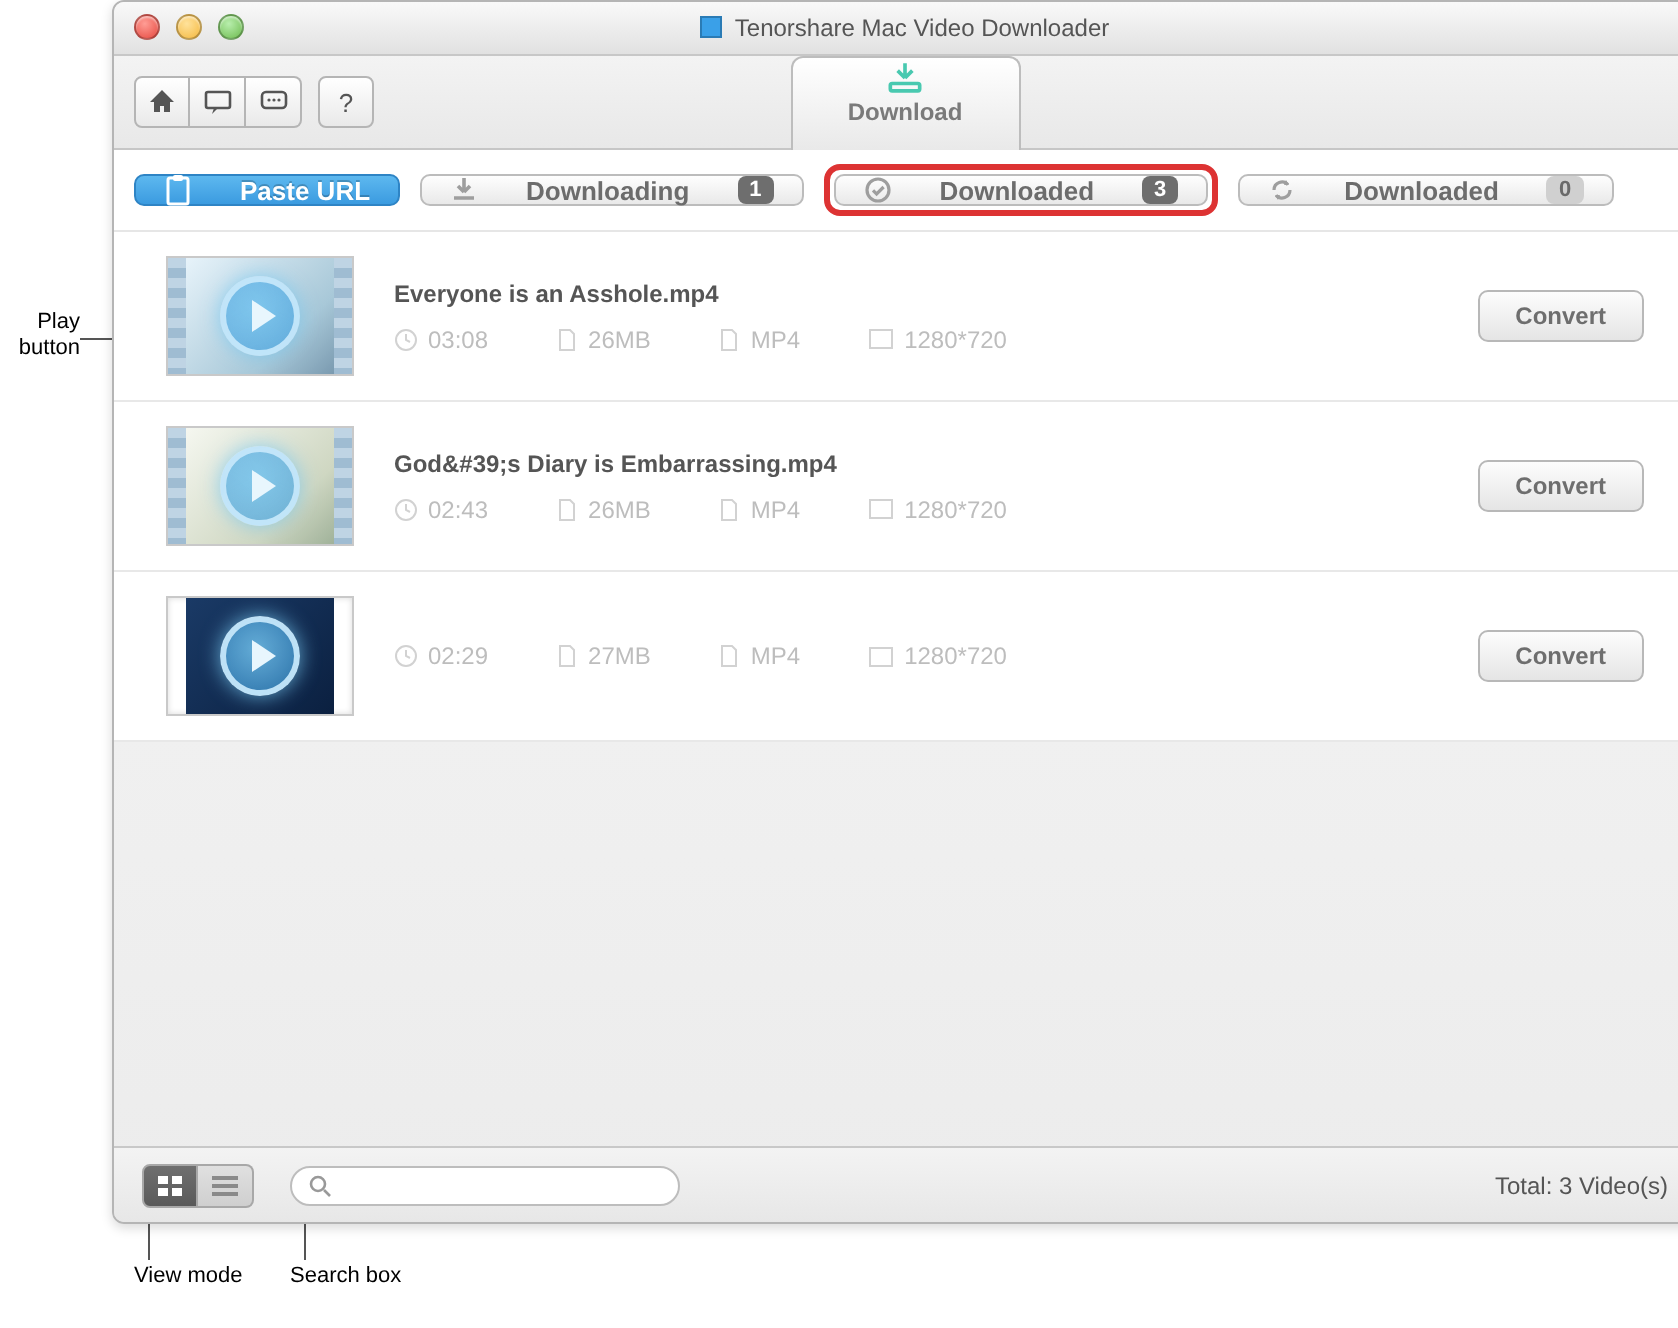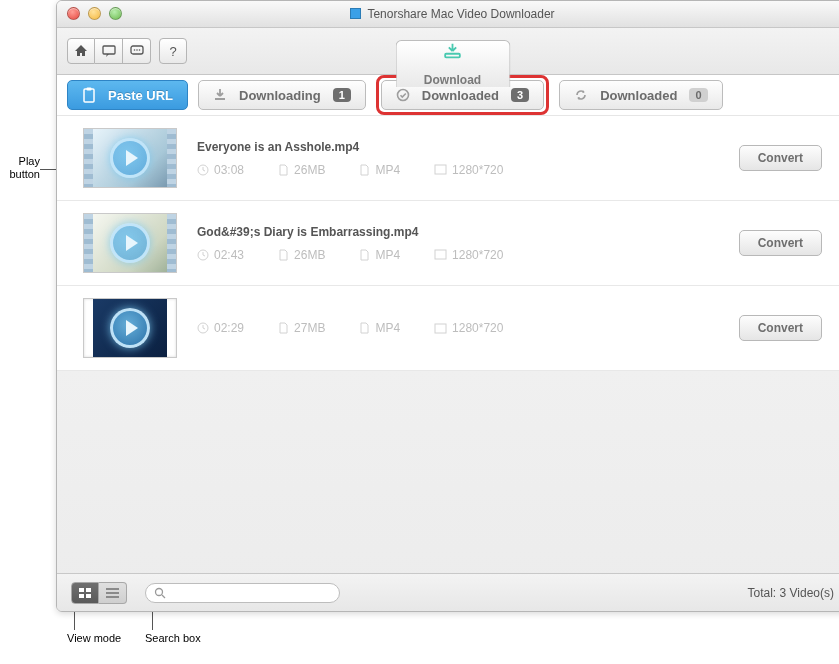--- a/index.html
+++ b/index.html
@@ -29,29 +29,29 @@
       border-bottom:1px solid #c6c6c6; display:flex; align-items:center; padding:0 10px; }
     .ic-group { display:flex; }
     .ic-btn { width:28px; height:26px; background:linear-gradient(#fff,#e9e9e9);
       border:1px solid #b5b5b5; display:flex; align-items:center; justify-content:center;
       color:#555; font-size:13px; }
     .ic-btn:first-child{border-radius:4px 0 0 4px;} .ic-btn:last-child{border-radius:0 4px 4px 0;}
     .ic-btn + .ic-btn { border-left:none; }
     .ic-help { margin-left:8px; border-radius:4px; }
     .big-tabs { position:absolute; left:50%; transform:translateX(-50%); display:flex; top:27px; }
     .bigtab { width:115px; height:47px; display:flex; flex-direction:column; align-items:center;
-      justify-content:space-between; color:#9c9c9c; font-weight:bold; font-size:12px;margin-top:12px; }
+      justify-content:flex-start; color:#9c9c9c; font-weight:bold; font-size:12px; }
     .bigtab.active { background:linear-gradient(#fff,#e9e9e9); border:1px solid #bdbdbd;
       border-radius:6px 6px 0 0; border-bottom:none; color:#7a7a7a; }
     .bigtab svg { width:22px; height:20px; }
 
     
     .filterbar { height:41px; background:#fff; display:flex; align-items:center; gap:10px;
       padding:0 10px; border-bottom:1px solid #e6e6e6; }
-    .pillbtn { height:30px; padding:0 14px; display:flex; align-items:center; gap:12px;
+    .pillbtn { height:16px; padding:0 14px; display:flex; align-items:center; gap:24px;
       background:linear-gradient(#fefefe,#e9e9e9); border:1px solid #bcbcbc; border-radius:5px;
       color:#6c6c6c; font-size:13px; font-weight:bold; }
     .pillbtn .ic { color:#9e9e9e; }
     .paste-url { background:linear-gradient(#5db8ef,#3b9be0); border-color:#2e84c5;
       color:#fff; text-shadow:0 -1px rgba(0,0,0,.2); }
     .paste-url .ic { color:#fff; }
     .cnt-badge { background:#6e6e6e; color:#fff; border-radius:4px; padding:1px 6px;
       font-size:11px; font-weight:bold; }
     .cnt-badge.light { background:#d0d0d0; color:#6a6a6a; }
     .downloaded-wrap { border:3px solid #d33; border-radius:8px; padding:2px; }

